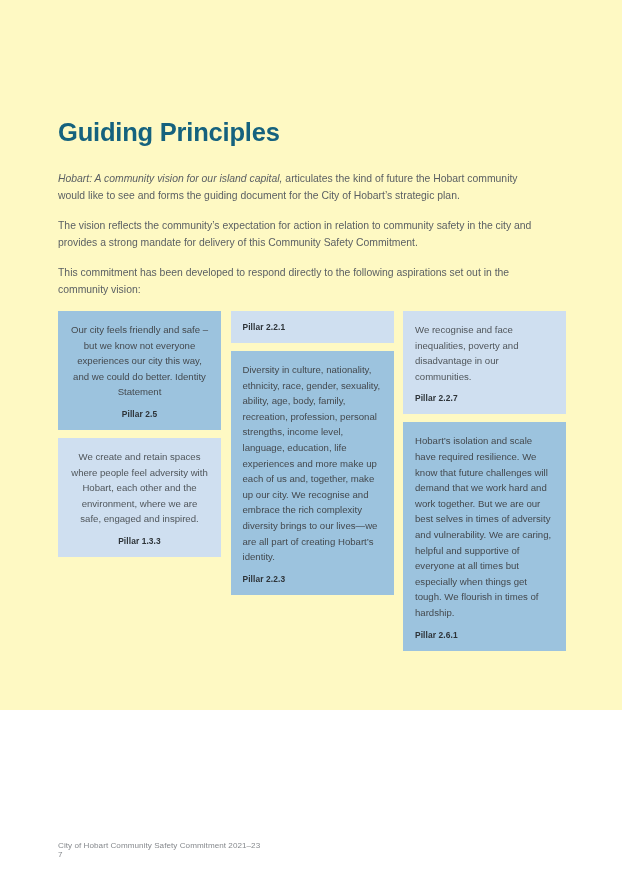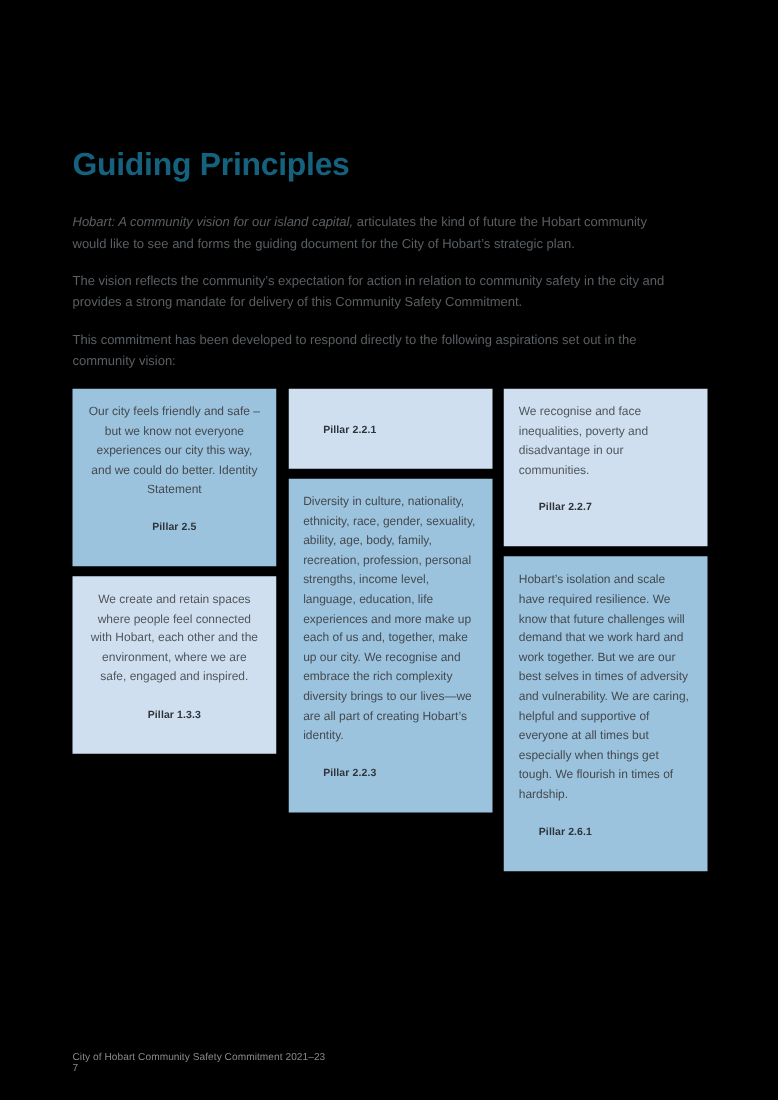--- a/index.html
+++ b/index.html
@@ -9,22 +9,22 @@
   body {
     width: 622px;
     height: 880px;
     background: #ffffff;
     font-family: "Liberation Sans", sans-serif;
     overflow: hidden;
   }
   .page {
     position: relative;
     width: 622px;
-    height: 880px;
-    background: #000000;
+    height: 710px;
+    background: #fef9c3;
     box-sizing: border-box;
   }
   .page-title {
     position: absolute;
     left: 58px;
     top: 101px;
     font-size: 25.5px;
     font-weight: bold;
     color: #15627e;
     letter-spacing: -0.2px;
@@ -75,21 +75,21 @@
     color: #44494e;
     white-space: pre-line;
     margin: 0 0 9px 0;
   }
   .card.light .card-body { color: #50565b; }
 
   .card-pillar {
     font-size: 8.4px;
     font-weight: bold;
     color: #2d3338;
-    margin: 16px;
+    margin: 0;
     letter-spacing: 0.1px;
   }
 
   .footer {
     position: absolute;
     left: 58px;
     top: 841px;
     width: 508px;
     display: flex;
     justify-content: space-between;
@@ -120,21 +120,21 @@
   </div>
 
   <div class="cards">
 
     <div class="col col-1">
       <div class="card dark">
         <p class="card-body">Our city feels friendly and safe – but we know not everyone experiences our city this way, and we could do better. Identity Statement</p>
         <p class="card-pillar">Pillar 2.5</p>
       </div>
       <div class="card light">
-        <p class="card-body">We create and retain spaces where people feel connected with Hobart, each other and the environment, where we are safe, engaged and inspired.</p>
+        <p class="card-body">We create and retain spaces where people feel adversity with Hobart, each other and the environment, where we are safe, engaged and inspired.</p>
         <p class="card-pillar">Pillar 1.3.3</p>
       </div>
     </div>
 
     <div class="col col-2">
       <div class="card light">
         <p class="card-pillar">Pillar 2.2.1</p>
       </div>
       <div class="card dark">
         <p class="card-body">Diversity in culture, nationality, ethnicity, race, gender, sexuality, ability, age, body, family, recreation, profession, personal strengths, income level, language, education, life experiences and more make up each   of us and, together, make up our city. We recognise and embrace the rich complexity diversity brings to our lives—we are all part of creating Hobart’s identity.</p>

